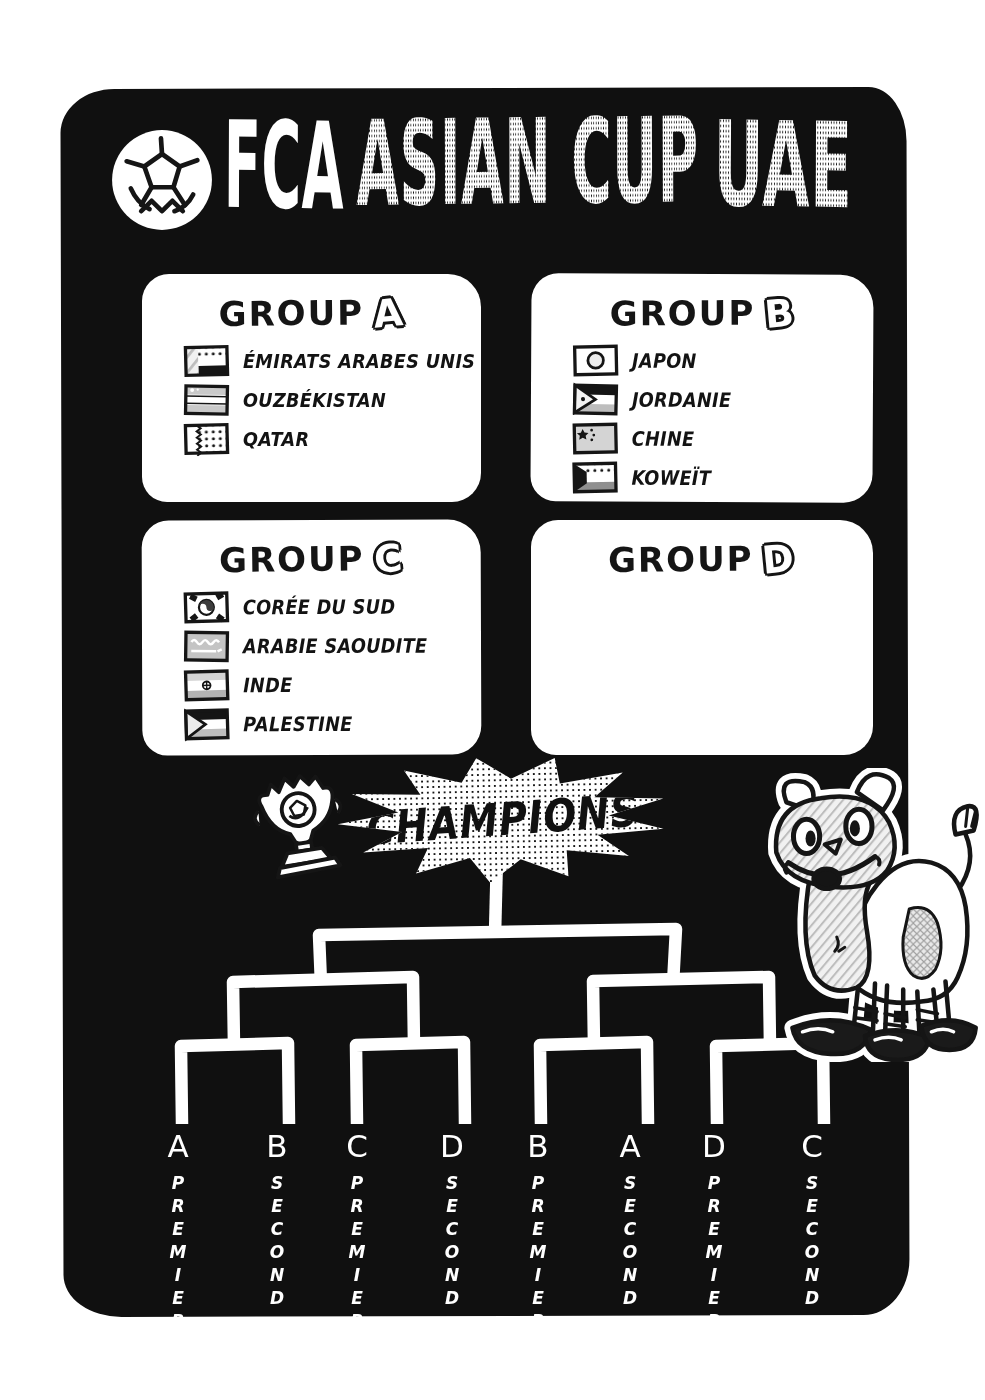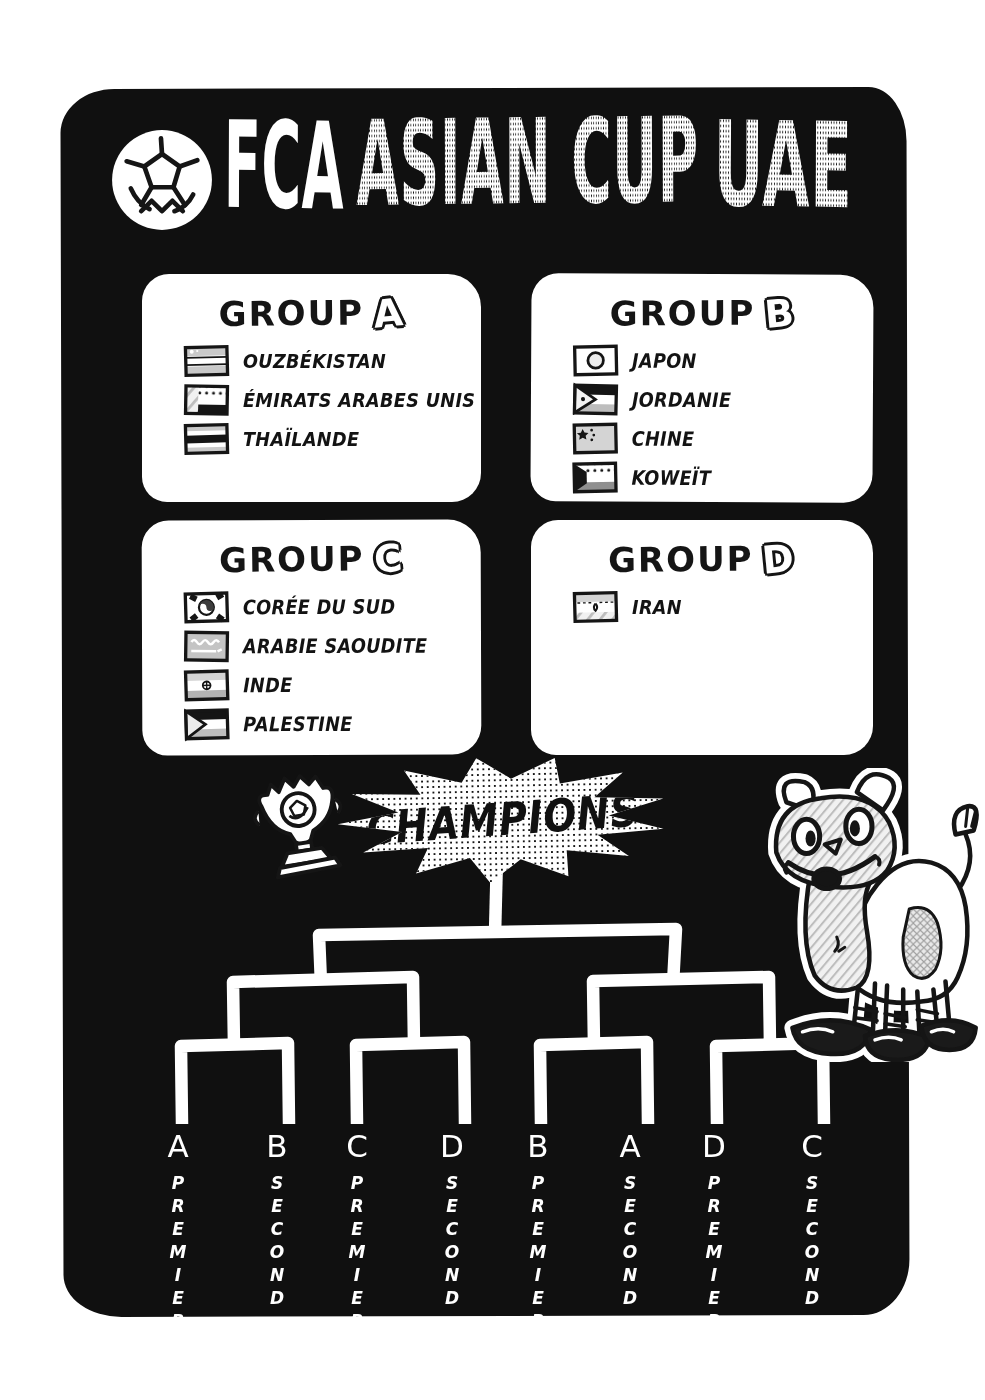--- a/index.html
+++ b/index.html
@@ -94,54 +94,53 @@
   <div class="title-word t-comp dotted-text">ASIAN CUP</div>
   <div class="title-word t-host dotted-text">UAE</div>
 
   <section class="gbox gbox-a">
     <h2 class="gtitle"><span>GROUP</span><span class="bubble">A</span></h2>
     <div class="teams">
       <div class="team">
           <span class="flag">
             <svg viewBox="0 0 34 24">
               <rect x="2" y="2" width="30" height="20" fill="#fff"></rect>
+              <rect x="11" y="2" width="21" height="6.6" fill="url(#dots)"></rect>
+              <rect x="11" y="15.4" width="21" height="6.6" fill="#151515"></rect>
+              <rect x="2" y="2" width="9" height="20" fill="url(#hatch)"></rect>
+              <rect x="2" y="2" width="30" height="20" fill="none" stroke="#151515" stroke-width="2.4"></rect>
+            </svg>
+          </span>
+          <span class="tname">ÉMIRATS ARABES UNIS</span>
+        </div>
+      <div class="team">
+          <span class="flag">
+            <svg viewBox="0 0 34 24">
+              <rect x="2" y="2" width="30" height="20" fill="#fff"></rect>
               <rect x="2" y="2" width="30" height="6.2" fill="#c9c9c9"></rect>
               <rect x="2" y="15.8" width="30" height="6.2" fill="#c9c9c9"></rect>
               <line x1="2" y1="9.4" x2="32" y2="9.4" stroke="#151515" stroke-width="1.2"></line>
               <line x1="2" y1="14.6" x2="32" y2="14.6" stroke="#151515" stroke-width="1.2"></line>
               <circle cx="6.5" cy="5" r="1.4" fill="#fff"></circle>
               <circle cx="10.5" cy="4.6" r=".8" fill="#fff"></circle>
               <rect x="2" y="2" width="30" height="20" fill="none" stroke="#151515" stroke-width="2.4"></rect>
             </svg>
           </span>
           <span class="tname">OUZBÉKISTAN</span>
         </div>
       <div class="team">
           <span class="flag">
             <svg viewBox="0 0 34 24">
               <rect x="2" y="2" width="30" height="20" fill="#fff"></rect>
-              <rect x="11" y="2" width="21" height="6.6" fill="url(#dots)"></rect>
-              <rect x="11" y="15.4" width="21" height="6.6" fill="#151515"></rect>
-              <rect x="2" y="2" width="9" height="20" fill="url(#hatch)"></rect>
-              <rect x="2" y="2" width="30" height="20" fill="none" stroke="#151515" stroke-width="2.4"></rect>
-            </svg>
-          </span>
-          <span class="tname">ÉMIRATS ARABES UNIS</span>
-        </div>
-      <div class="team">
-          <span class="flag">
-            <svg viewBox="0 0 34 24">
-              <rect x="2" y="2" width="30" height="20" fill="#fff"></rect>
-              <rect x="2" y="2" width="30" height="4" fill="#c9c9c9"></rect>
-              <rect x="2" y="9.2" width="30" height="5.6" fill="#151515"></rect>
-              <rect x="2" y="18" width="30" height="4" fill="#c9c9c9"></rect>
-              <rect x="2" y="2" width="30" height="20" fill="none" stroke="#151515" stroke-width="2.4"></rect>
-            </svg>
-          </span>
-          <span class="tname">THAÏLANDE</span>
+              <rect x="10" y="2" width="22" height="20" fill="url(#dots)"></rect>
+              <path d="M10,2 l3,2.2 -3,2.2 3,2.2 -3,2.2 3,2.2 -3,2.2 3,2.2 -3,2.2 3,2.2 -3,2.2" fill="none" stroke="#151515" stroke-width="1.4"></path>
+              <rect x="2" y="2" width="30" height="20" fill="none" stroke="#151515" stroke-width="2.4"></rect>
+            </svg>
+          </span>
+          <span class="tname">QATAR</span>
         </div>
     </div>
   </section>
 
   <section class="gbox gbox-b">
     <h2 class="gtitle"><span>GROUP</span><span class="bubble">B</span></h2>
     <div class="teams">
       <div class="team">
           <span class="flag">
             <svg viewBox="0 0 34 24">
@@ -248,33 +247,20 @@
             </svg>
           </span>
           <span class="tname">PALESTINE</span>
         </div>
     </div>
   </section>
 
   <section class="gbox gbox-d">
     <h2 class="gtitle"><span>GROUP</span><span class="bubble">D</span></h2>
     <div class="teams">
-      <div class="team">
-          <span class="flag">
-            <svg viewBox="0 0 34 24">
-              <rect x="2" y="2" width="30" height="20" fill="#fff"></rect>
-              <rect x="2" y="2" width="30" height="6.2" fill="#d4d4d4"></rect>
-              <rect x="2" y="15.8" width="30" height="6.2" fill="url(#hatch)"></rect>
-              <path d="M17,9.5 q-2.4,2.8 0,5.2 q2.4,-2.4 0,-5.2" fill="none" stroke="#151515" stroke-width="1.5"></path>
-              <path d="M4,8.8 h2 m2,0 h2 m2,0 h2 m6,0 h2 m2,0 h2 m2,0 h2" stroke="#151515" stroke-width="1"></path>
-              <rect x="2" y="2" width="30" height="20" fill="none" stroke="#151515" stroke-width="2.4"></rect>
-            </svg>
-          </span>
-          <span class="tname">IRAN</span>
-        </div>
     </div>
   </section>
 
   <svg class="trophy" viewBox="0 0 110 118">
     <g fill="#fff" stroke="#151515" stroke-width="4" stroke-linejoin="round">
       <path d="M14,42 q-9,7 -1,15"></path>
         <path d="M94,42 q9,7 1,15"></path>
       <path d="M18,38 Q13,25 26,27 L31,17 38,26 46,13 54,23 62,13 70,23 78,16 84,29 Q96,28 91,44 Q86,63 67,71 L63,80 Q55,86 47,80 L43,71 Q24,64 18,38 Z"></path>
       <circle cx="55" cy="47" r="17"></circle>
       <path d="M55,38 l8,6 -3,9 h-10 l-3,-9 z" fill="none" stroke-width="2.6"></path>

